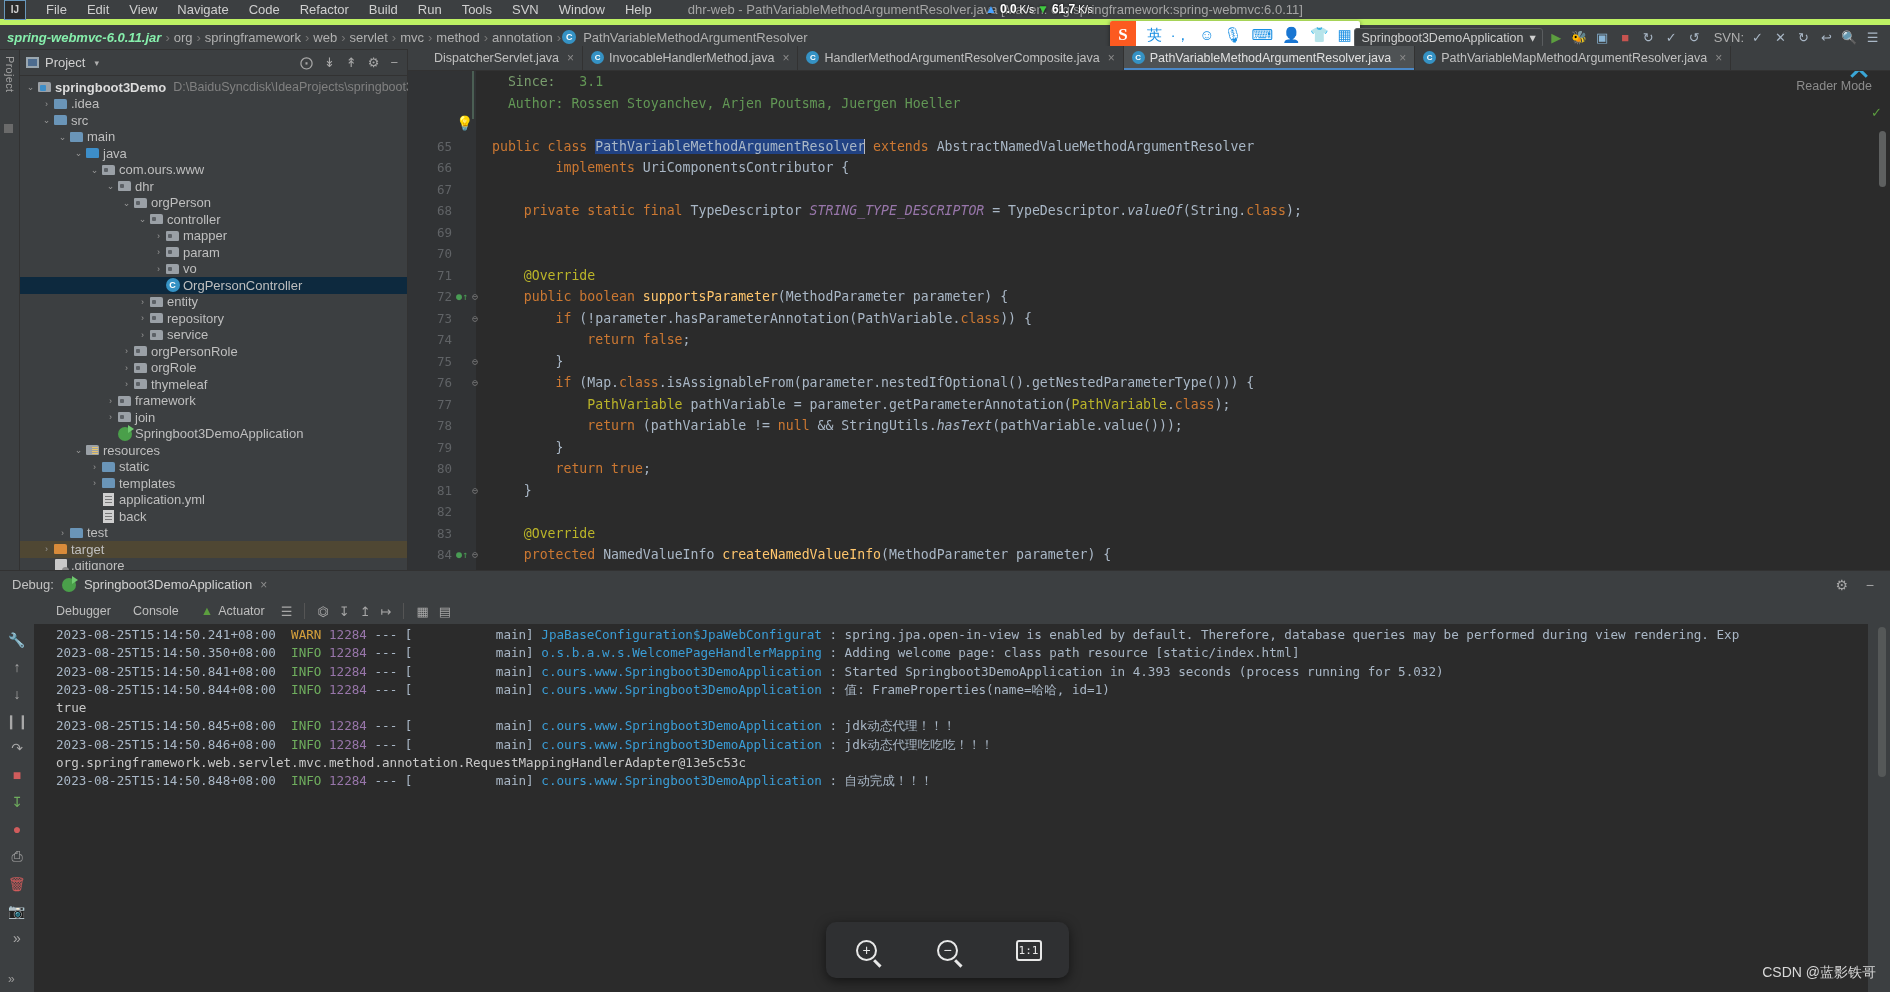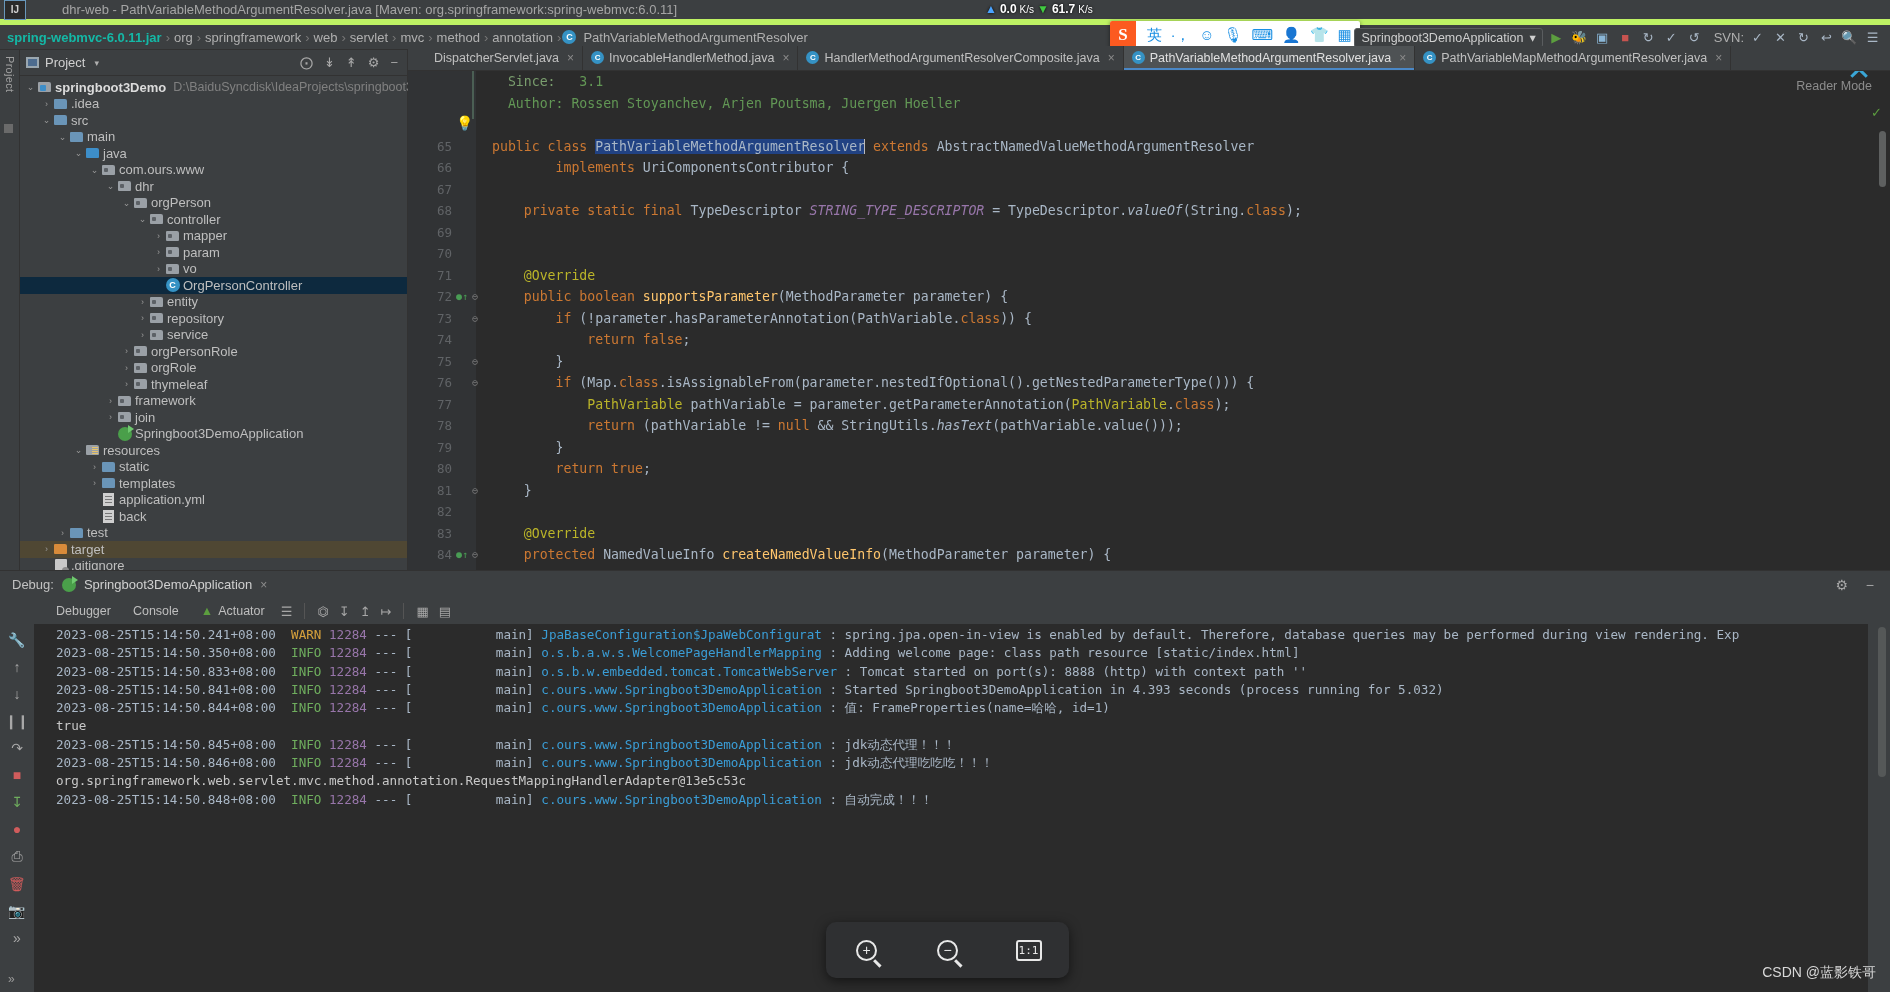--- a/index.html
+++ b/index.html
@@ -42,21 +42,21 @@
   .net-unit { font-size: 10px; font-weight: normal; }
 
   
   .toolbar2 {
     position: absolute; top: 25px; left: 0; width: 1890px; height: 25px;
     background: #3c3f41; display: flex; align-items: center;
     border-bottom: 1px solid #323232;
   }
   .crumbs { display: flex; align-items: center; padding-left: 4px; white-space: nowrap; }
   .crumb { font-size: 13px; color: #b0b0b0; padding: 0 3px; }
-  .crumb.bold { font-weight: bold; color: #14b8a6; }
+  .crumb.bold { font-weight: bold; color: #86efac; font-style: italic; }
   .crumb-sep { color: #777; font-size: 13px; padding: 0 1px; }
   .crumb-cicon {
     display: inline-flex; align-items: center; justify-content: center;
     width: 14px; height: 14px; border-radius: 50%;
     background: #3592c4; color: #fff; font-size: 9px; font-weight: bold;
     margin-right: 4px;
   }
 
   
   .ime-bar {
@@ -281,20 +281,34 @@
 </style>
 </head>
 <body>
 
 <div class="app">
 
   <div class="titlebar">
     <div class="ij-logo">
         <span>IJ</span>
       </div>
+    <div class="menu">
+      <div class="menu-item">File</div>
+      <div class="menu-item">Edit</div>
+      <div class="menu-item">View</div>
+      <div class="menu-item">Navigate</div>
+      <div class="menu-item">Code</div>
+      <div class="menu-item">Refactor</div>
+      <div class="menu-item">Build</div>
+      <div class="menu-item">Run</div>
+      <div class="menu-item">Tools</div>
+      <div class="menu-item">SVN</div>
+      <div class="menu-item">Window</div>
+      <div class="menu-item">Help</div>
+    </div>
     <div class="win-title">dhr-web - PathVariableMethodArgumentResolver.java [Maven: org.springframework:spring-webmvc:6.0.11]</div>
     <div class="net-overlay">
       <span class="up">▲</span>
       <span>0.0</span>
       <span class="net-unit">K/s</span>
       <span class="down">▼</span>
       <span>61.7</span>
       <span class="net-unit">K/s</span>
     </div>
   </div>
@@ -662,21 +676,20 @@
       <span class="dl-ic green">↧</span>
       <span class="dl-ic red">●</span>
       <span class="dl-ic">⎙</span>
       <span class="dl-ic red">🗑</span>
       <span class="dl-ic">📷</span>
       <span class="dl-ic">»</span>
     </div>
     <div class="console" id="console">
         <div class="cline"><span class="c-ts">2023-08-25T15:14:50.241+08:00</span><span class="c-warn">  WARN</span><span class="c-pid"> 12284</span><span class="c-dash"> --- [</span><span class="c-thread">           main]</span><span class="c-logger"> JpaBaseConfiguration$JpaWebConfigurat</span><span class="c-msg"> : spring.jpa.open-in-view is enabled by default. Therefore, database queries may be performed during view rendering. Exp</span></div>
         <div class="cline"><span class="c-ts">2023-08-25T15:14:50.350+08:00</span><span class="c-info">  INFO</span><span class="c-pid"> 12284</span><span class="c-dash"> --- [</span><span class="c-thread">           main]</span><span class="c-logger"> o.s.b.a.w.s.WelcomePageHandlerMapping</span><span class="c-msg"> : Adding welcome page: class path resource [static/index.html]</span></div>
-        <div class="cline"><span class="c-ts">2023-08-25T15:14:50.833+08:00</span><span class="c-info">  INFO</span><span class="c-pid"> 12284</span><span class="c-dash"> --- [</span><span class="c-thread">           main]</span><span class="c-logger"> o.s.b.w.embedded.tomcat.TomcatWebServer</span><span class="c-msg"> : Tomcat started on port(s): 8888 (http) with context path ''</span></div>
         <div class="cline"><span class="c-ts">2023-08-25T15:14:50.841+08:00</span><span class="c-info">  INFO</span><span class="c-pid"> 12284</span><span class="c-dash"> --- [</span><span class="c-thread">           main]</span><span class="c-logger"> c.ours.www.Springboot3DemoApplication</span><span class="c-msg"> : Started Springboot3DemoApplication in 4.393 seconds (process running for 5.032)</span></div>
         <div class="cline"><span class="c-ts">2023-08-25T15:14:50.844+08:00</span><span class="c-info">  INFO</span><span class="c-pid"> 12284</span><span class="c-dash"> --- [</span><span class="c-thread">           main]</span><span class="c-logger"> c.ours.www.Springboot3DemoApplication</span><span class="c-msg"> : 值: FrameProperties(name=哈哈, id=1)</span></div>
         <div class="cline"><span class="c-plain">true</span></div>
         <div class="cline"><span class="c-ts">2023-08-25T15:14:50.845+08:00</span><span class="c-info">  INFO</span><span class="c-pid"> 12284</span><span class="c-dash"> --- [</span><span class="c-thread">           main]</span><span class="c-logger"> c.ours.www.Springboot3DemoApplication</span><span class="c-msg"> : jdk动态代理！！！</span></div>
         <div class="cline"><span class="c-ts">2023-08-25T15:14:50.846+08:00</span><span class="c-info">  INFO</span><span class="c-pid"> 12284</span><span class="c-dash"> --- [</span><span class="c-thread">           main]</span><span class="c-logger"> c.ours.www.Springboot3DemoApplication</span><span class="c-msg"> : jdk动态代理吃吃吃！！！</span></div>
         <div class="cline"><span class="c-plain">org.springframework.web.servlet.mvc.method.annotation.RequestMappingHandlerAdapter@13e5c53c</span></div>
         <div class="cline"><span class="c-ts">2023-08-25T15:14:50.848+08:00</span><span class="c-info">  INFO</span><span class="c-pid"> 12284</span><span class="c-dash"> --- [</span><span class="c-thread">           main]</span><span class="c-logger"> c.ours.www.Springboot3DemoApplication</span><span class="c-msg"> : 自动完成！！！</span></div>
       </div>
     <div class="console-scroll"></div>
   </div>

